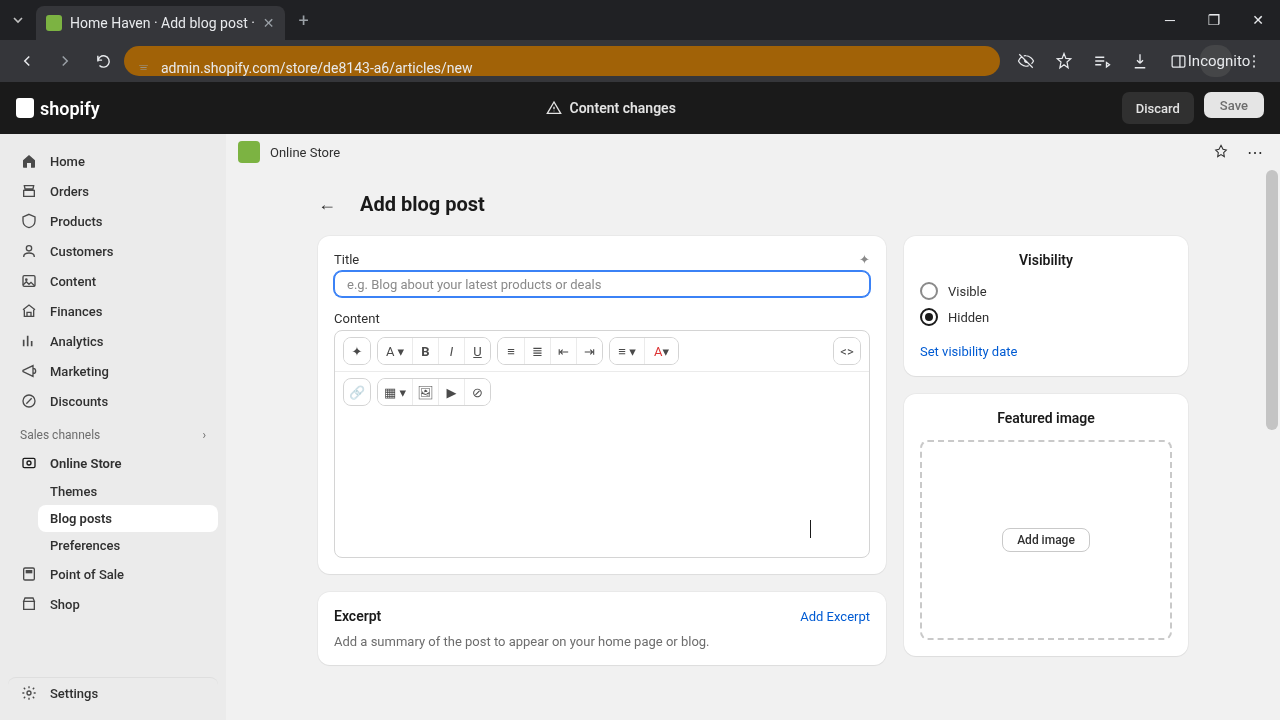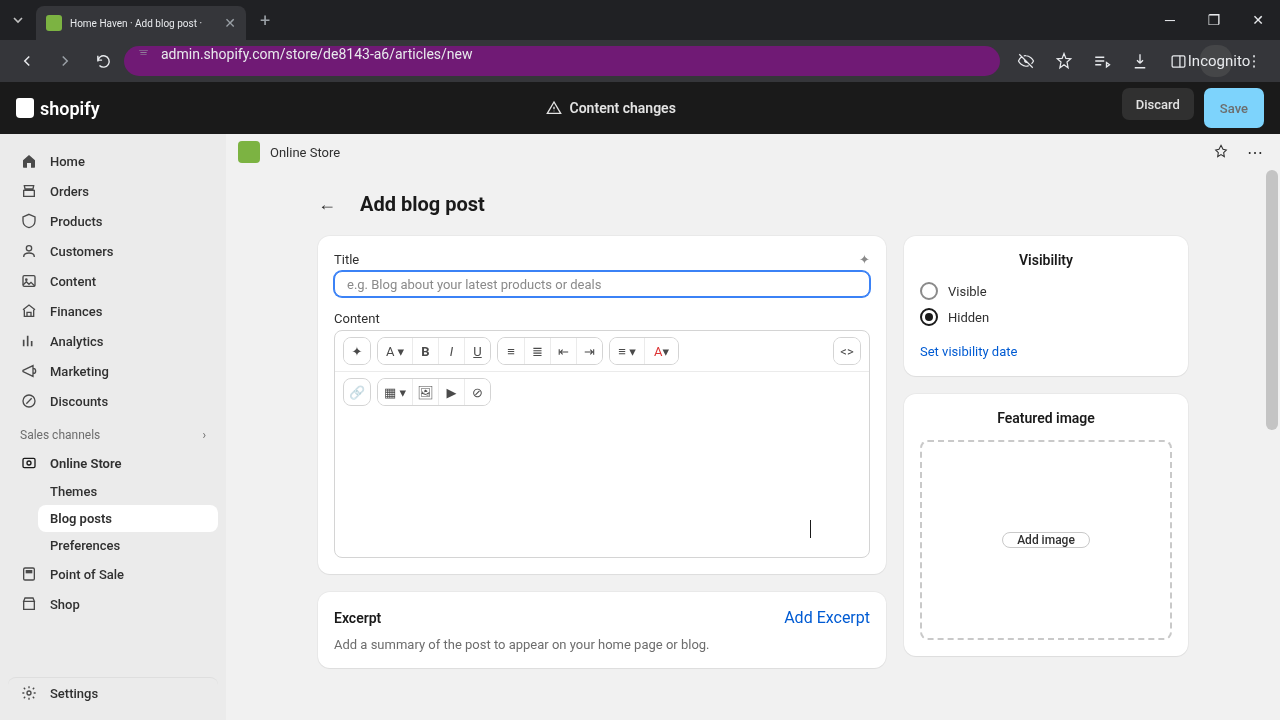--- a/index.html
+++ b/index.html
@@ -3,43 +3,43 @@
 <meta charset="utf-8">
 <style>
 * { margin: 0; padding: 0; box-sizing: border-box; font-family: -apple-system, BlinkMacSystemFont, "Segoe UI", Roboto, sans-serif; }
 body { width: 1280px; height: 720px; overflow: hidden; background: #fff; }
 
 
 .chrome-top { height: 40px; background: #202124; display: flex; align-items: center; }
 .tab-dropdown { width: 36px; height: 34px; display:flex; align-items:center; justify-content:center; color:#c1c1c1; }
 .tab { height: 34px; background: #35363a; border-radius: 8px 8px 0 0; display: flex; align-items: center; padding: 0 10px; min-width: 210px; margin-top: 6px; }
 .tab-favicon { width: 16px; height: 16px; background: #7cb342; border-radius: 3px; margin-right: 8px; }
-.tab-title { color: #e8eaed; font-size: 10px; flex: 1; white-space: nowrap; overflow: hidden; }
+.tab-title { color: #e8eaed; font-size: 14px; flex: 1; white-space: nowrap; overflow: hidden; }
 .tab-close { color: #9aa0a6; margin-left: 8px; font-size: 14px; }
 .new-tab { color: #9aa0a6; padding: 0 14px; font-size: 18px; }
 .window-controls { margin-left: auto; display: flex; }
 .window-controls div { width: 44px; height: 40px; color: #e8eaed; display:flex; align-items:center; justify-content:center; font-size:14px; }
 
 .chrome-url { height: 42px; background: #35363a; display: flex; align-items: center; padding: 0 10px; gap: 4px; }
 .nav-btn { width: 34px; height: 34px; display:flex; align-items:center; justify-content:center; color:#9aa0a6; border-radius:50%; }
 .nav-btn.active { color: #e8eaed; }
-.url-input { flex: 1; height: 30px; background: #701a75; border-radius: 15px; display:flex; align-items:flex-start; padding: 0 12px; color:#9aa0a6; font-size: 14px; gap: 10px; }
+.url-input { flex: 1; height: 30px; background: #a16207; border-radius: 15px; display:flex; align-items:flex-end; padding: 0 12px; color:#9aa0a6; font-size: 14px; gap: 10px; }
 .url-input .url-text { color: #e8eaed; }
 .url-right-icons { display:flex; align-items:center; gap:6px; margin-left: 6px; }
 .url-right-icons div { width: 32px; height: 32px; display:flex; align-items:center; justify-content:center; color:#e8eaed; font-size:15px; }
 .incognito-badge { background: #454648; border-radius: 14px; height: 28px; padding: 0 12px; display:flex; align-items:center; gap:6px; color:#e8eaed; font-size:13px; }
 
 
 .app-bar { height: 52px; background: #1a1a1a; display:flex; align-items:center; padding: 0 16px; }
 .shopify-logo { display:flex; align-items:center; gap:6px; color:#fff; font-weight:600; font-size:18px; }
 .logo-bag { width:18px; height:20px; background:#fff; border-radius:3px 3px 4px 4px; position:relative; }
 .unsaved { margin: 0 auto; display:flex; align-items:center; gap:8px; color:#e3e3e3; font-size:14px; font-weight:600; }
 .app-actions { display:flex; gap:10px; }
 .btn-discard { background:#303030; color:#e3e3e3; border:none; height:32px; padding:0 14px; border-radius:7px; font-size:13px; font-weight:500; }
-.btn-save { background:#7dd3fc; color:#6d6d6d; border:none; height:40px; padding:0 16px; border-radius:7px; font-size:13px; font-weight:500; }
+.btn-save { background:#e5e5e5; color:#6d6d6d; border:none; height:26px; padding:0 16px; border-radius:7px; font-size:13px; font-weight:500; }
 
 
 .app-body { display:flex; height: calc(720px - 40px - 42px - 52px); background:#f1f1f1; }
 
 
 .sidebar { width: 226px; background:#ebebeb; padding: 12px 8px; display:flex; flex-direction:column; font-size:13px; }
 .nav-item { display:flex; align-items:center; gap:12px; padding:6px 12px; border-radius:8px; color:#303030; cursor:pointer; font-weight:500; }
 .nav-item .nav-icon { width:18px; height:18px; display:flex; align-items:center; justify-content:center; color:#4a4a4a; }
 .nav-section-label { font-size:12px; color:#6d6d6d; padding:12px 12px 6px; display:flex; justify-content:space-between; align-items:center; }
 .nav-sub { padding-left: 30px; }
@@ -78,33 +78,33 @@
 .toolbar { display:flex; align-items:center; padding:6px 8px; gap:6px; flex-wrap:wrap; border-bottom:1px solid #ebebeb; }
 .tb-group { display:flex; border:1px solid #d4d4d4; border-radius:8px; overflow:hidden; }
 .tb-btn { width:26px; height:26px; display:flex; align-items:center; justify-content:center; font-size:13px; color:#4a4a4a; background:#fff; border:none; }
 .tb-btn.wide { width:34px; }
 .tb-btn + .tb-btn { border-left:1px solid #ebebeb; }
 .tb-right { margin-left:auto; }
 .editor-area { min-height:145px; padding:10px; position:relative; }
 .text-cursor { position:absolute; left:475px; top:108px; width:1px; height:18px; background:#1a1a1a; }
 
 .excerpt-row { display:flex; justify-content:space-between; align-items:center; margin-bottom:10px;gap:20px; }
-.excerpt-link { color:#005bd3; font-size:16px; cursor:pointer; }
+.excerpt-link { color:#005bd3; font-size:13px; cursor:pointer; }
 .excerpt-desc { font-size:13px; color:#6d6d6d; }
 
 
 .radio-row { display:flex; align-items:center; gap:10px; font-size:13px; color:#303030; margin-bottom:8px; }
 .radio-outer { width:18px; height:18px; border:2px solid #8a8a8a; border-radius:50%; display:flex; align-items:center; justify-content:center; }
 .radio-outer.checked { border-color:#1a1a1a; }
 .radio-inner { width:8px; height:8px; border-radius:50%; background:#1a1a1a; }
 .vis-link { color:#005bd3; font-size:13px; margin-top:10px; display:inline-block; }
 
 
 .image-drop { border:2px dashed #c9c9c9; border-radius:8px; height:200px; display:flex; align-items:center; justify-content:center; }
-.add-image-btn { background:#fff; border:1px solid #c9c9c9; height:16px; padding:0 14px; border-radius:8px; font-size:12px; font-weight:500; color:#303030; }
+.add-image-btn { background:#fff; border:1px solid #c9c9c9; height:24px; padding:0 14px; border-radius:8px; font-size:12px; font-weight:500; color:#303030; }
 
 
 .fake-scroll { position:absolute; right:2px; top:36px; width:12px; height:260px; background:#c4c4c4; border-radius:6px; }
 
 svg { display:block; }
 </style>
 </head>
 <body>
 
 <div class="chrome-top">

